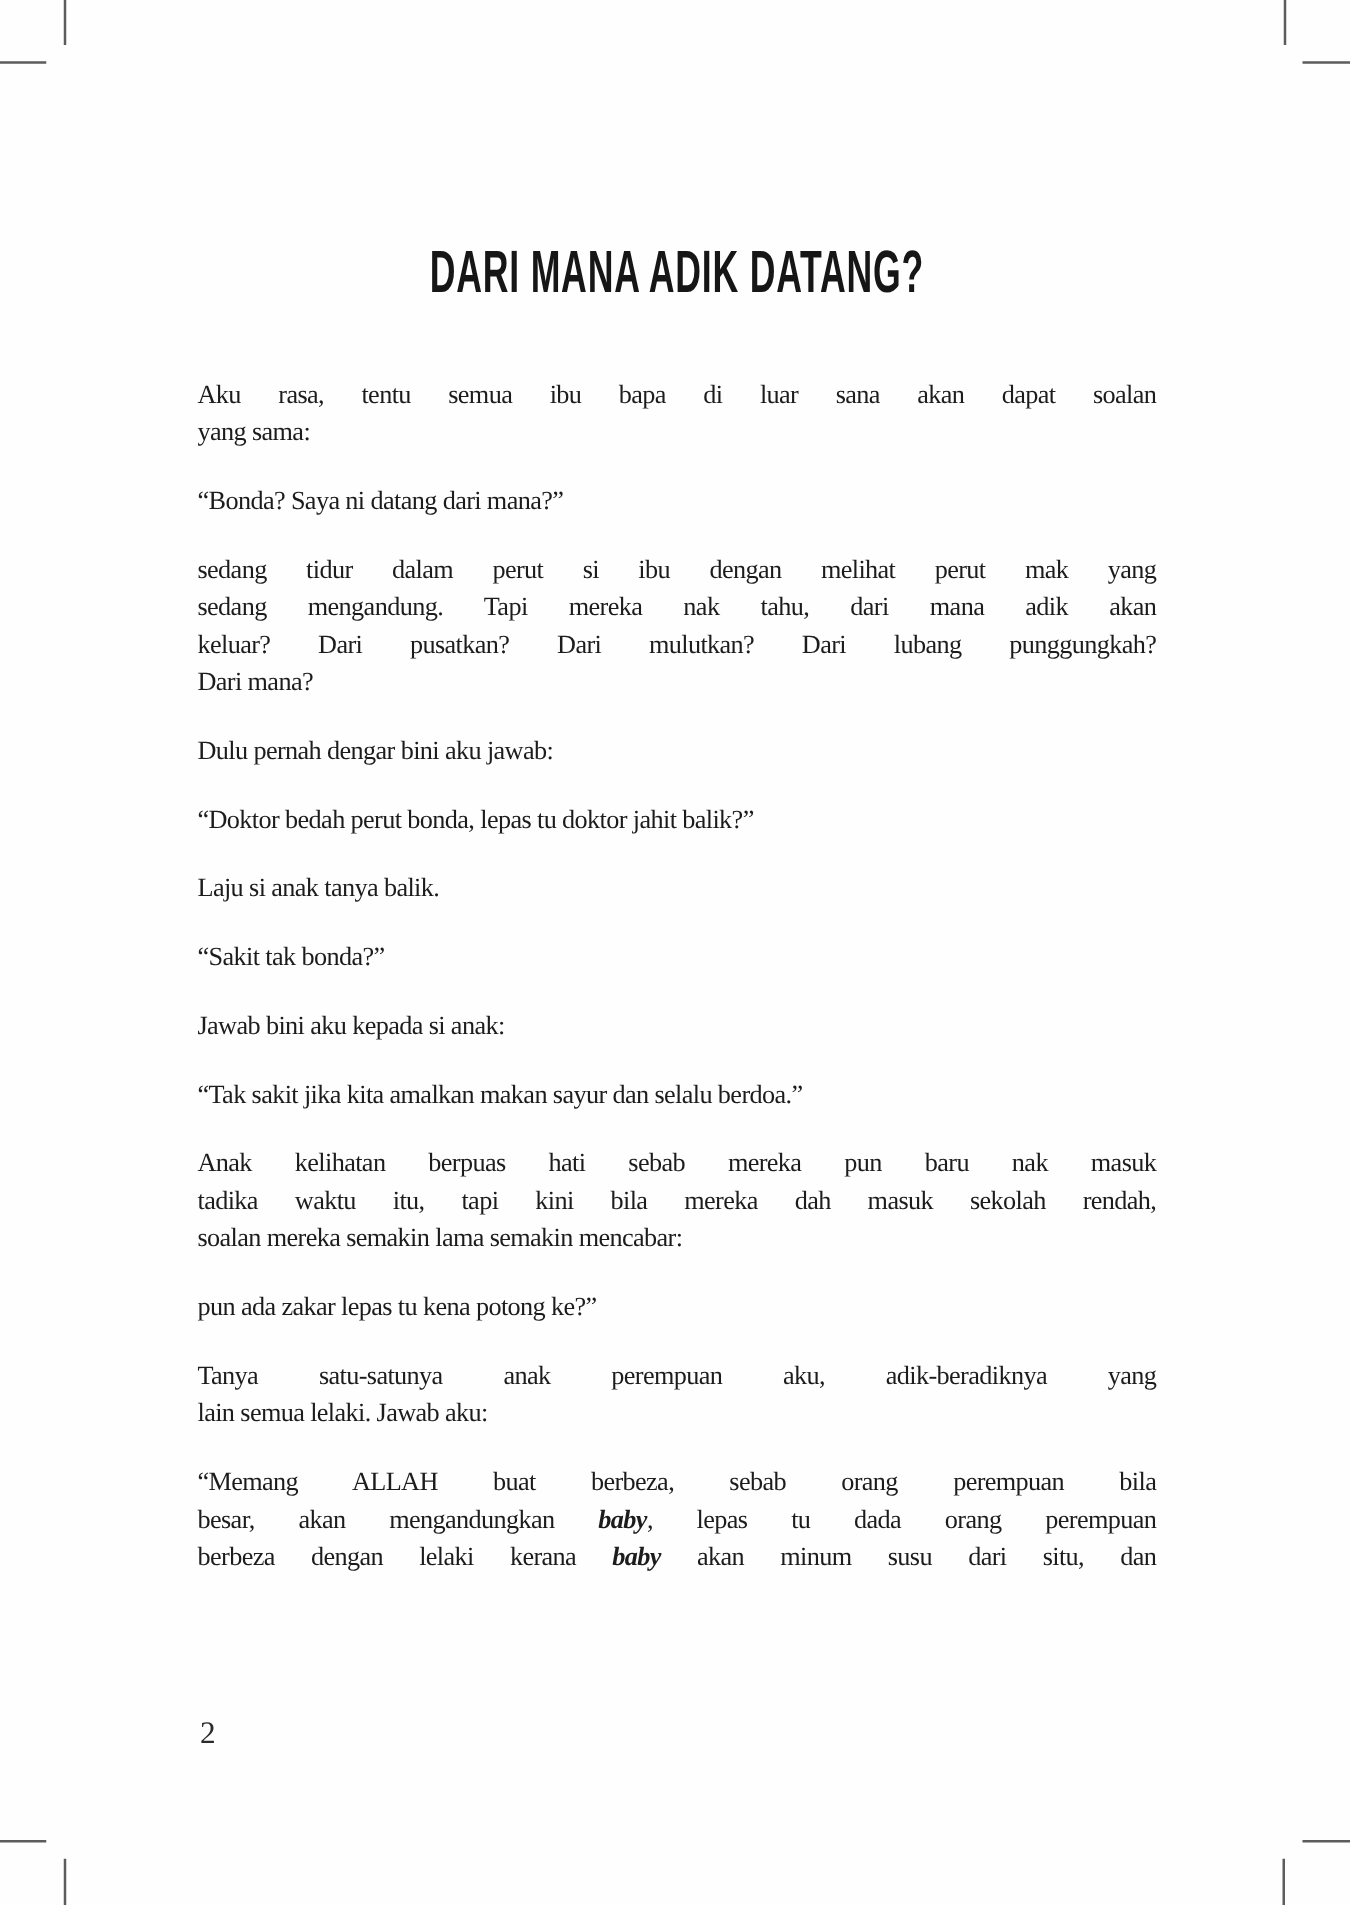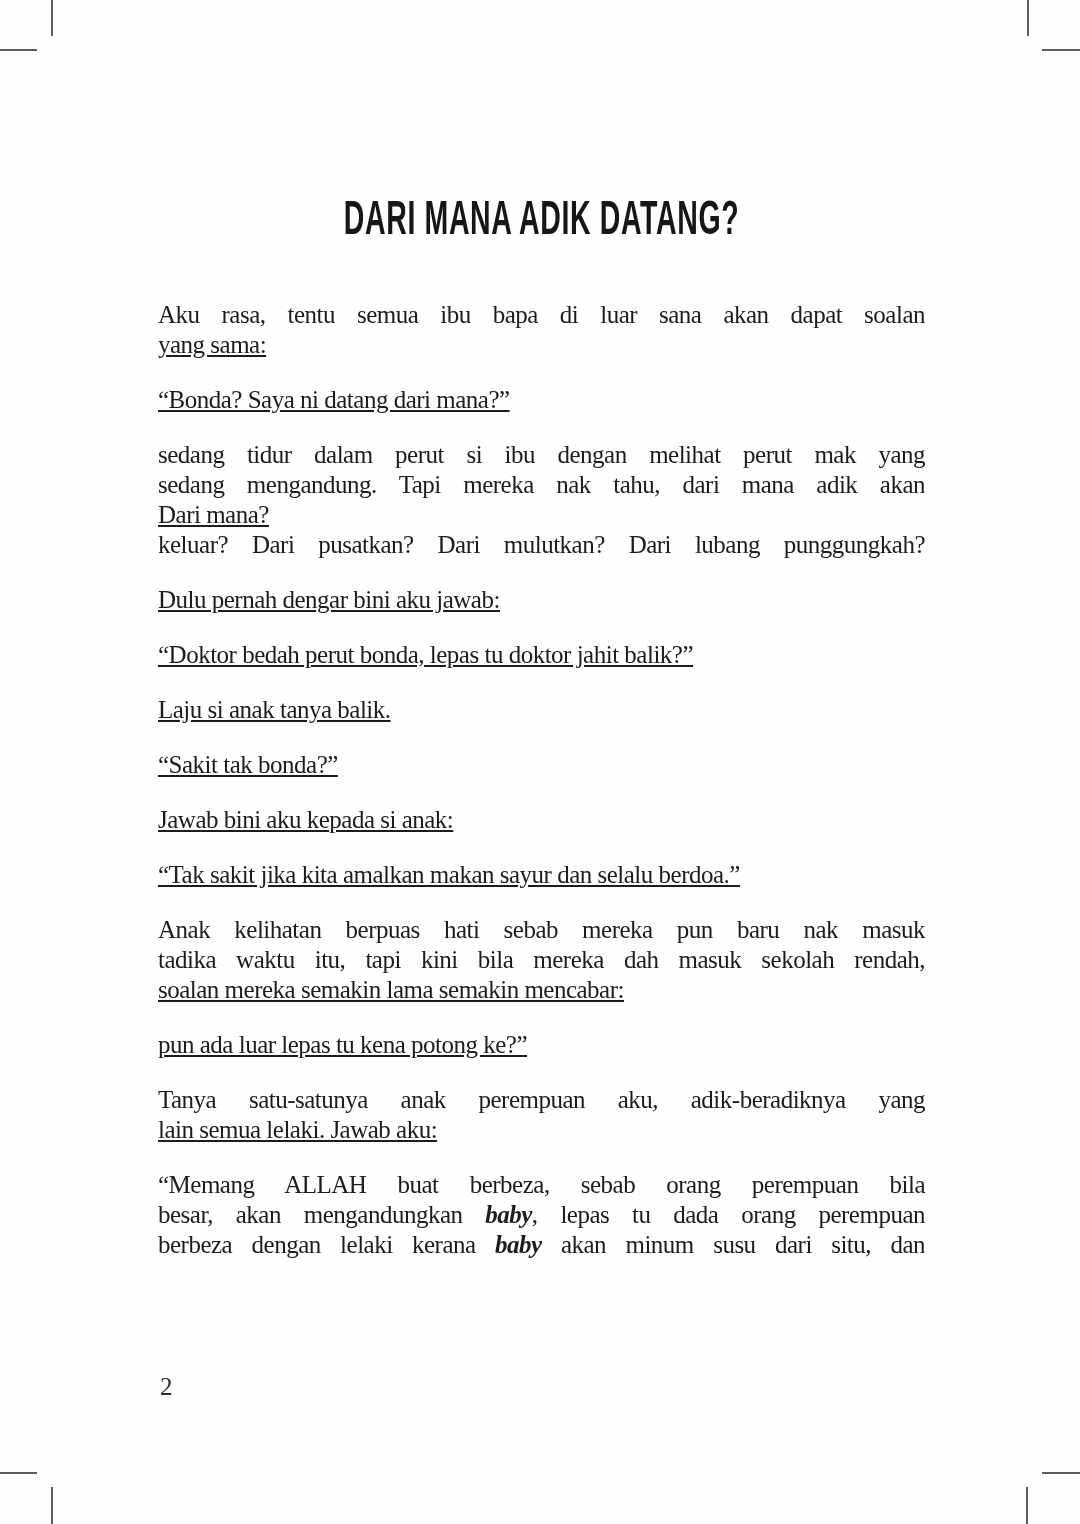--- a/index.html
+++ b/index.html
@@ -44,31 +44,30 @@
     line-height: 48px;
     text-align: center;
     letter-spacing: 1px;
     color: #161616;
     transform: scale(0.62, 1.04);
     transform-origin: center top;
     white-space: nowrap;
   }
   .para {
     margin: 0 0 25px 0;
-    font-size: 25px;
+    font-size: 21px;
     line-height: 30px;
     letter-spacing: -0.5px;
   }
   .line {
     text-align: justify;
     text-align-last: justify;
   }
   .line.last {
     text-align-last: left;
-    text-decoration: underline;
   }
   .pagenum {
     position: absolute;
     left: 160px;
     top: 1372px;
     font-size: 25px;
     line-height: 30px;
     color: #2a2a2a;
   }
   em { font-style: italic; font-weight: bold; }
@@ -96,22 +95,22 @@
       <div class="line last">yang sama:</div>
     </div>
 
     <div class="para">
       <div class="line last">“Bonda? Saya ni datang dari mana?”</div>
     </div>
 
     <div class="para">
       <div class="line">sedang tidur dalam perut si ibu dengan melihat perut mak yang</div>
       <div class="line">sedang mengandung. Tapi mereka nak tahu, dari mana adik akan</div>
+      <div class="line">keluar? Dari pusatkan? Dari mulutkan? Dari lubang punggungkah?</div>
       <div class="line last">Dari mana?</div>
-      <div class="line">keluar? Dari pusatkan? Dari mulutkan? Dari lubang punggungkah?</div>
     </div>
 
     <div class="para">
       <div class="line last">Dulu pernah dengar bini aku jawab:</div>
     </div>
 
     <div class="para">
       <div class="line last">“Doktor bedah perut bonda, lepas tu doktor jahit balik?”</div>
     </div>
 
@@ -131,21 +130,21 @@
       <div class="line last">“Tak sakit jika kita amalkan makan sayur dan selalu berdoa.”</div>
     </div>
 
     <div class="para">
       <div class="line">Anak kelihatan berpuas hati sebab mereka pun baru nak masuk</div>
       <div class="line">tadika waktu itu, tapi kini bila mereka dah masuk sekolah rendah,</div>
       <div class="line last">soalan mereka semakin lama semakin mencabar:</div>
     </div>
 
     <div class="para">
-      <div class="line last">pun ada luar lepas tu kena potong ke?”</div>
+      <div class="line last">pun ada zakar lepas tu kena potong ke?”</div>
     </div>
 
     <div class="para">
       <div class="line">Tanya satu-satunya anak perempuan aku, adik-beradiknya yang</div>
       <div class="line last">lain semua lelaki. Jawab aku:</div>
     </div>
 
     <div class="para">
       <div class="line">“Memang ALLAH buat berbeza, sebab orang perempuan bila</div>
       <div class="line"><span>besar, akan mengandungkan </span><em>baby</em><span>, lepas tu dada orang perempuan</span></div>

